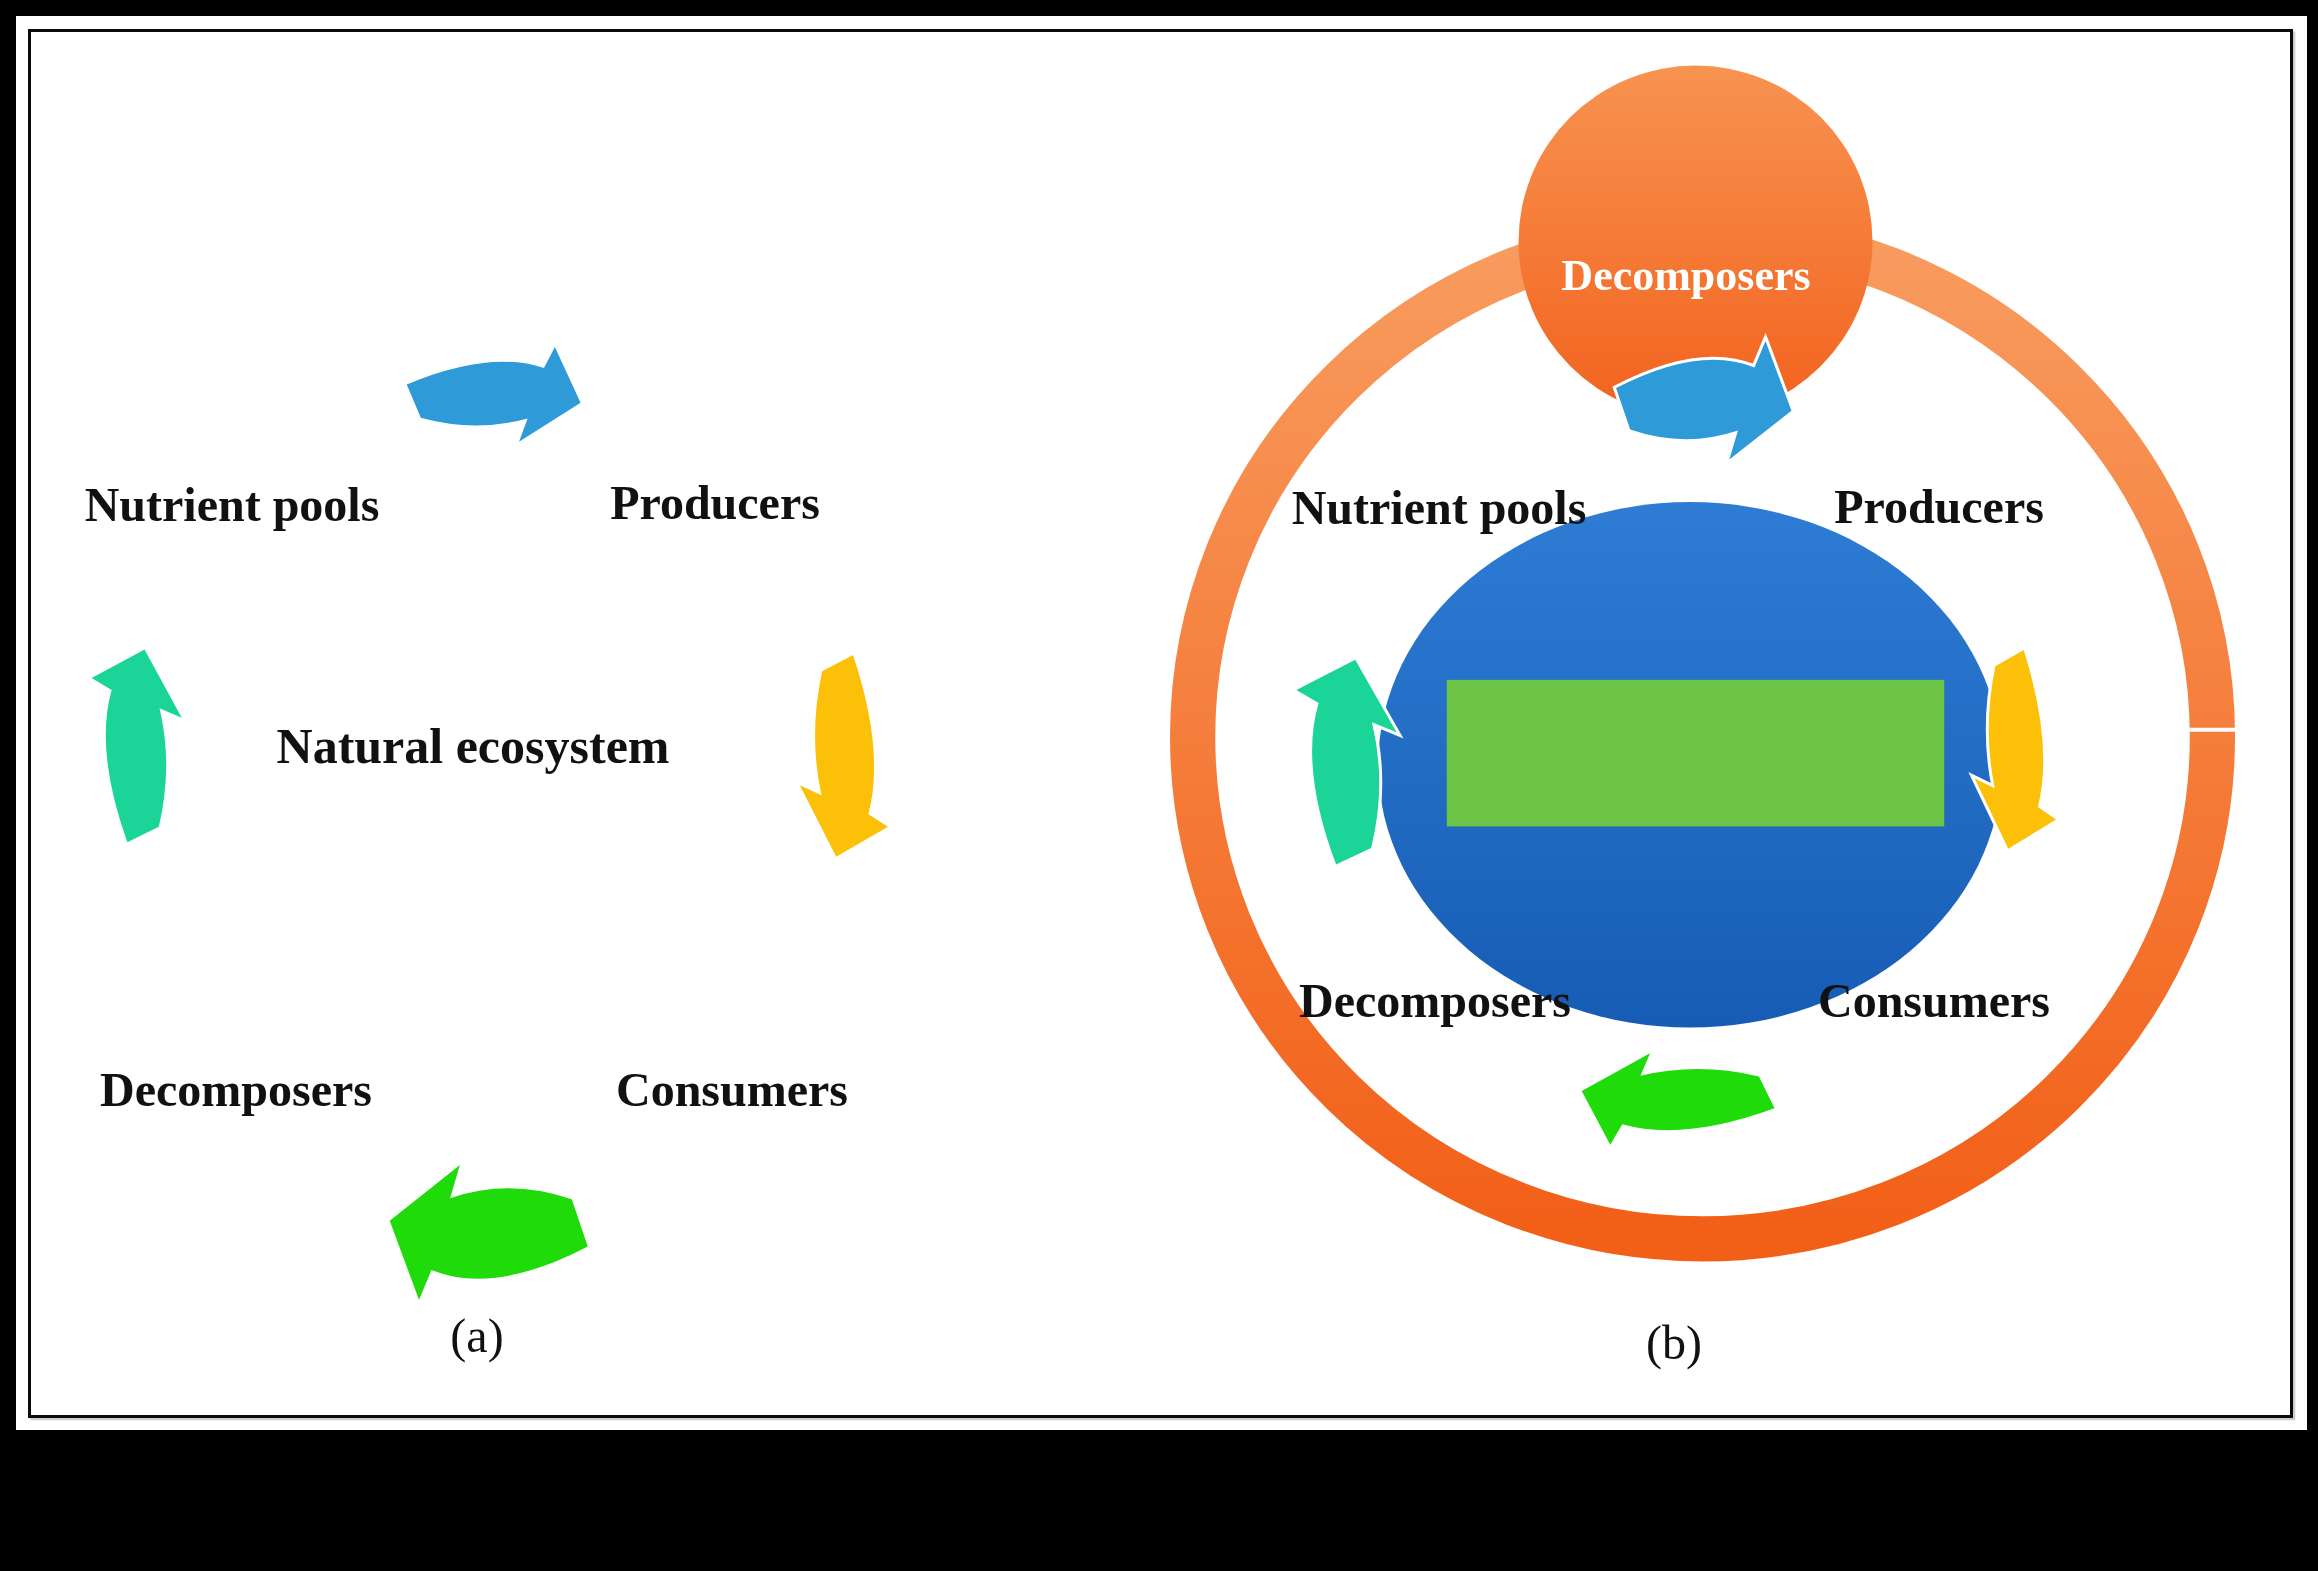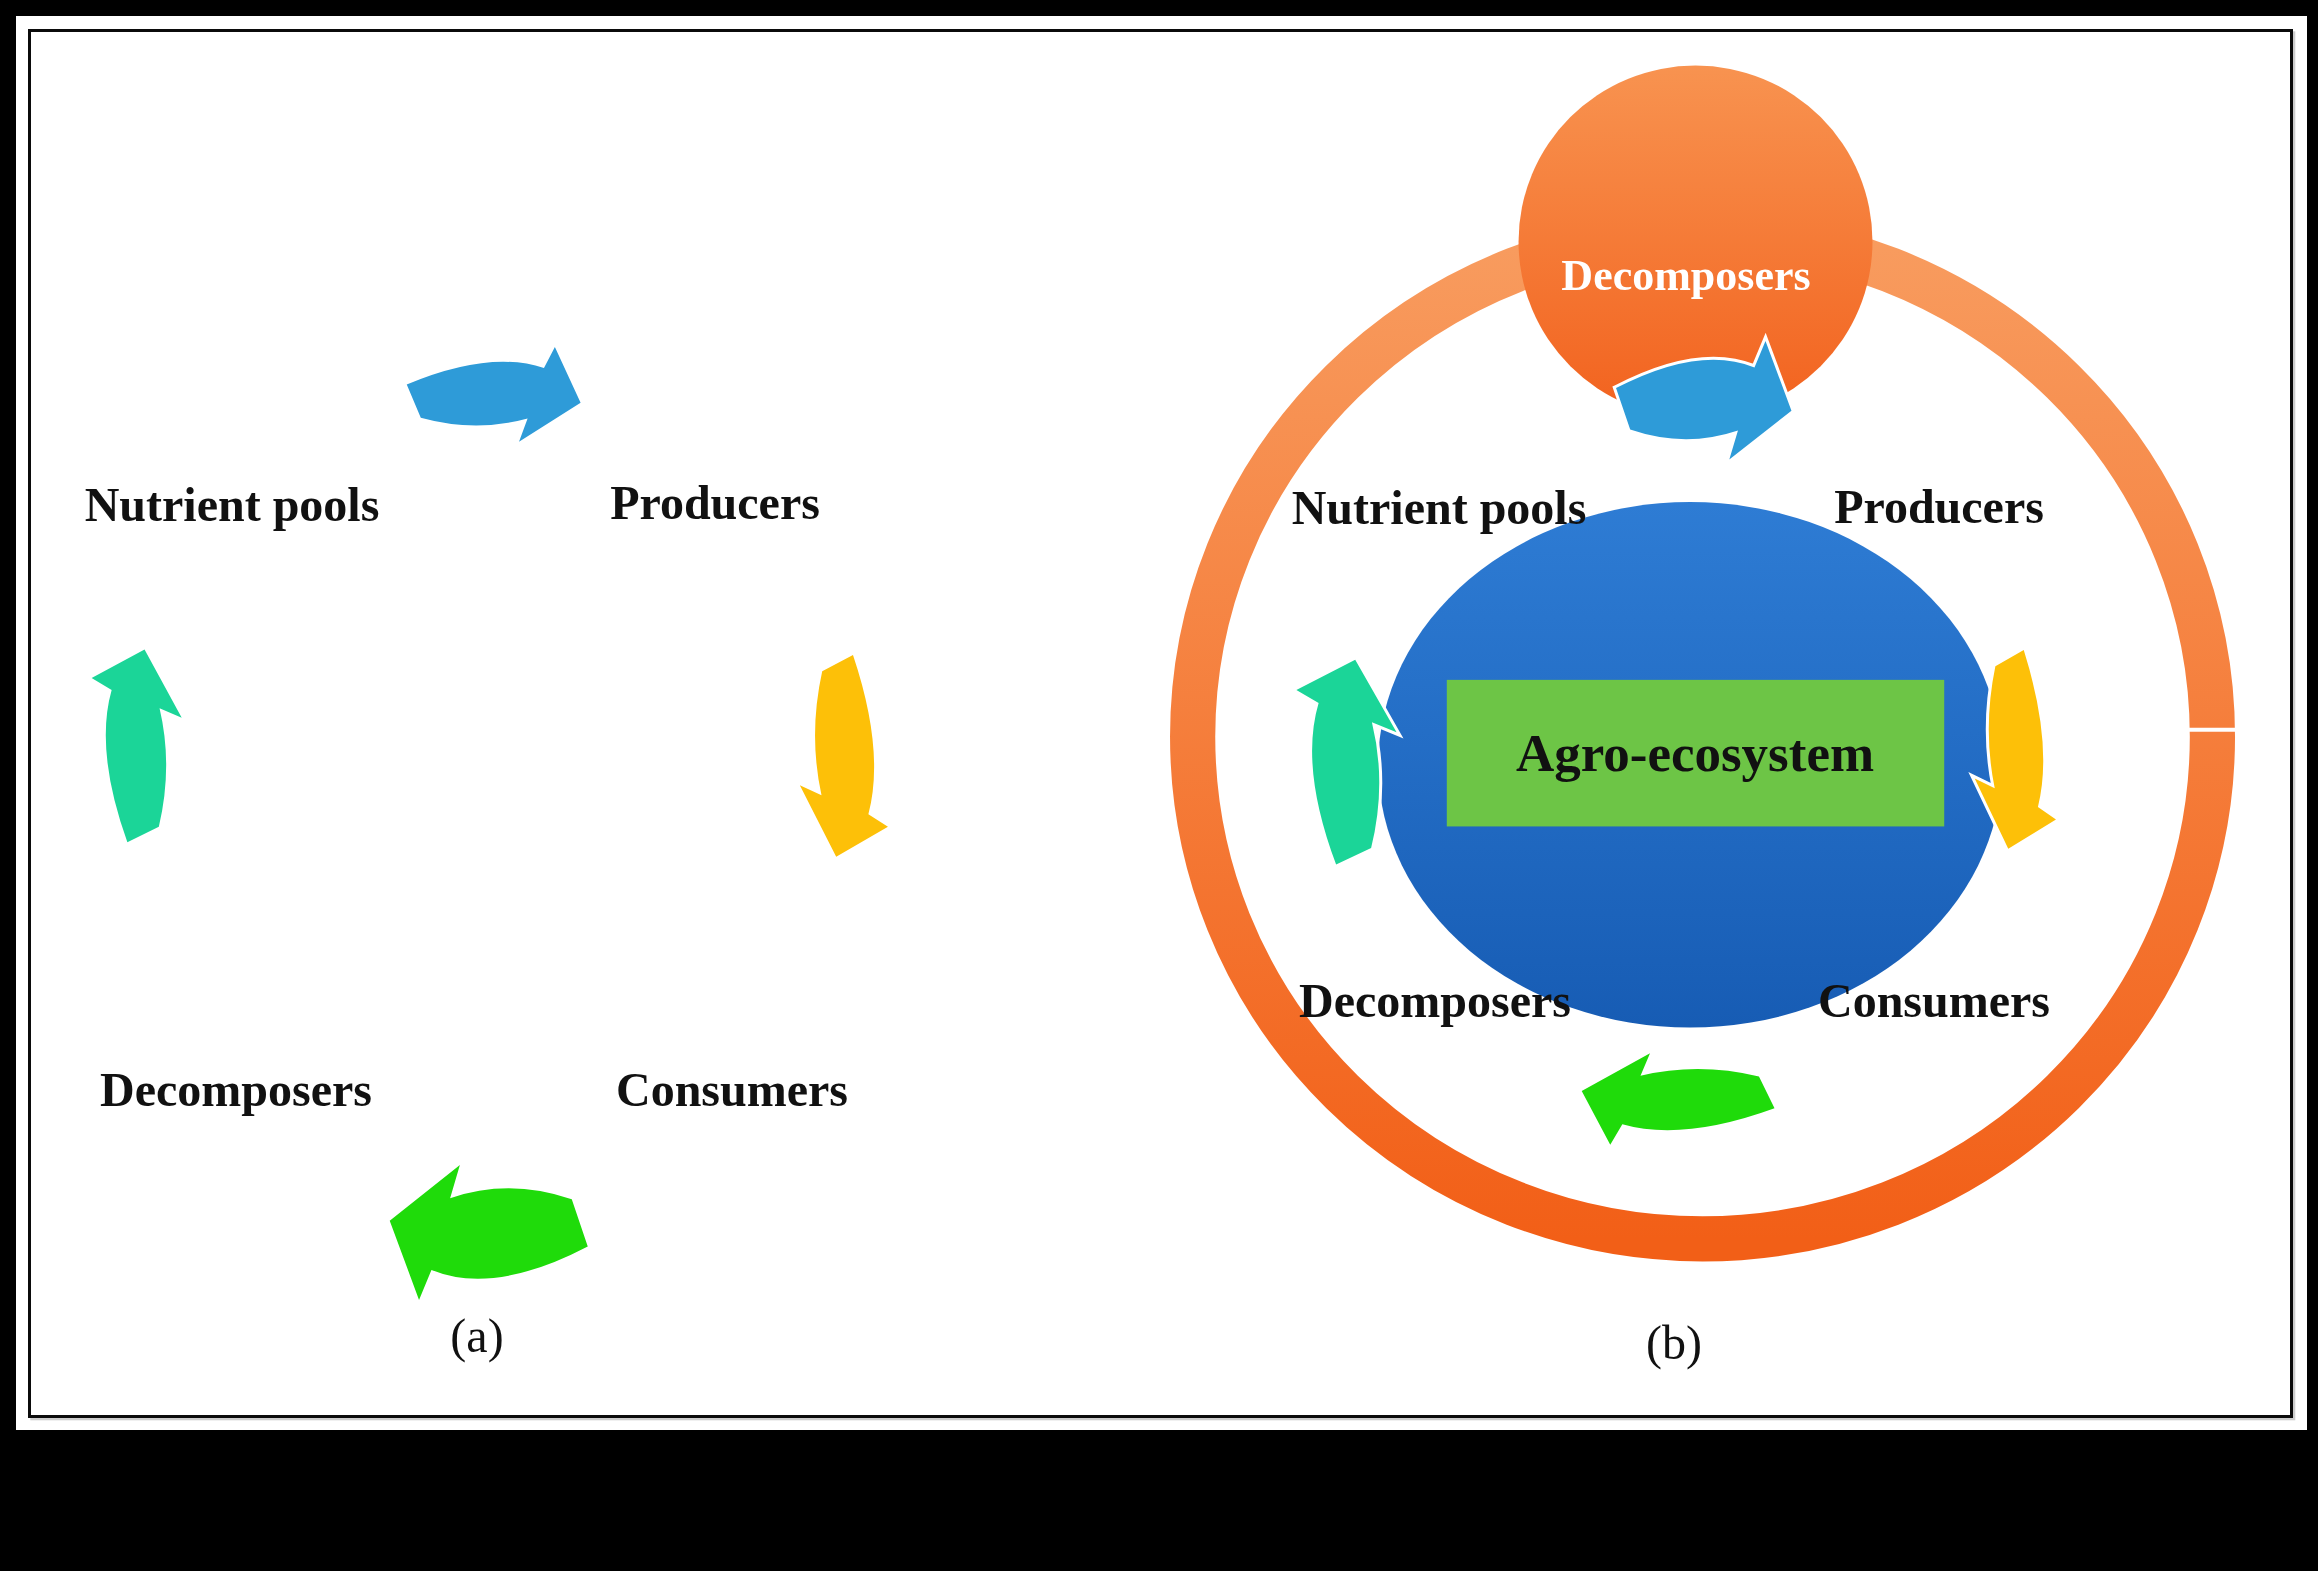--- a/index.html
+++ b/index.html
@@ -55,26 +55,26 @@
     <path d="M 6,52 Q 112,6 182,30 L 196,2 L 229,76 L 150,128 L 161,97 Q 94,116 24,96 Z" transform="translate(115,1087) rotate(-90) scale(1.109,0.917)" fill="#1BD598"></path>
 
     <path d="M 6,52 Q 112,6 182,30 L 196,2 L 229,76 L 150,128 L 161,97 Q 94,116 24,96 Z" transform="translate(2066,435) scale(1.009,1.207)" paint-order="stroke" stroke-width="6" vector-effect="non-scaling-stroke" stroke="#FFFFFF" fill="#2E9BD8"></path>
     <path d="M 6,52 Q 112,6 182,30 L 196,2 L 229,76 L 150,128 L 161,97 Q 94,116 24,96 Z" transform="translate(2638,827) rotate(90) scale(1.143,0.827)" paint-order="stroke" stroke-width="6" vector-effect="non-scaling-stroke" stroke="#FFFFFF" fill="#FDC008"></path>
     <path d="M 6,52 Q 112,6 182,30 L 196,2 L 229,76 L 150,128 L 161,97 Q 94,116 24,96 Z" transform="translate(2282,1470) rotate(180) scale(1.109,0.931)" fill="#1FDB0A"></path>
     <path d="M 6,52 Q 112,6 182,30 L 196,2 L 229,76 L 150,128 L 161,97 Q 94,116 24,96 Z" transform="translate(1660,1116) rotate(-90) scale(1.178,1.02)" paint-order="stroke" stroke-width="6" vector-effect="non-scaling-stroke" stroke="#FFFFFF" fill="#1BD598"></path>
   </svg>
 
   <div class="lbl fs54" style="left:232px;top:505px">Nutrient pools</div>
   <div class="lbl fs54" style="left:715px;top:503px">Producers</div>
+  <div class="lbl title-a" style="left:473px;top:746px">Natural ecosystem</div>
   <div class="lbl fs54" style="left:236px;top:1090px">Decomposers</div>
   <div class="lbl fs54" style="left:732px;top:1090px">Consumers</div>
   <div class="lbl cap" style="left:477px;top:1336px">(a)</div>
 
   <div class="lbl agri" style="left:1686px;top:276px">Decomposers</div>
   <div class="lbl fs54" style="left:1439px;top:508px">Nutrient pools</div>
   <div class="lbl fs54" style="left:1939px;top:507px">Producers</div>
-  <div class="lbl title-b" style="left:1695px;top:753px">Agro-ecosystem</div>
   <div class="lbl fs54" style="left:1435px;top:1001px">Decomposers</div>
   <div class="lbl fs54" style="left:1934px;top:1001px">Consumers</div>
   <div class="lbl cap" style="left:1674px;top:1343px">(b)</div>
 
 </div>
 
 
 </body></html>

